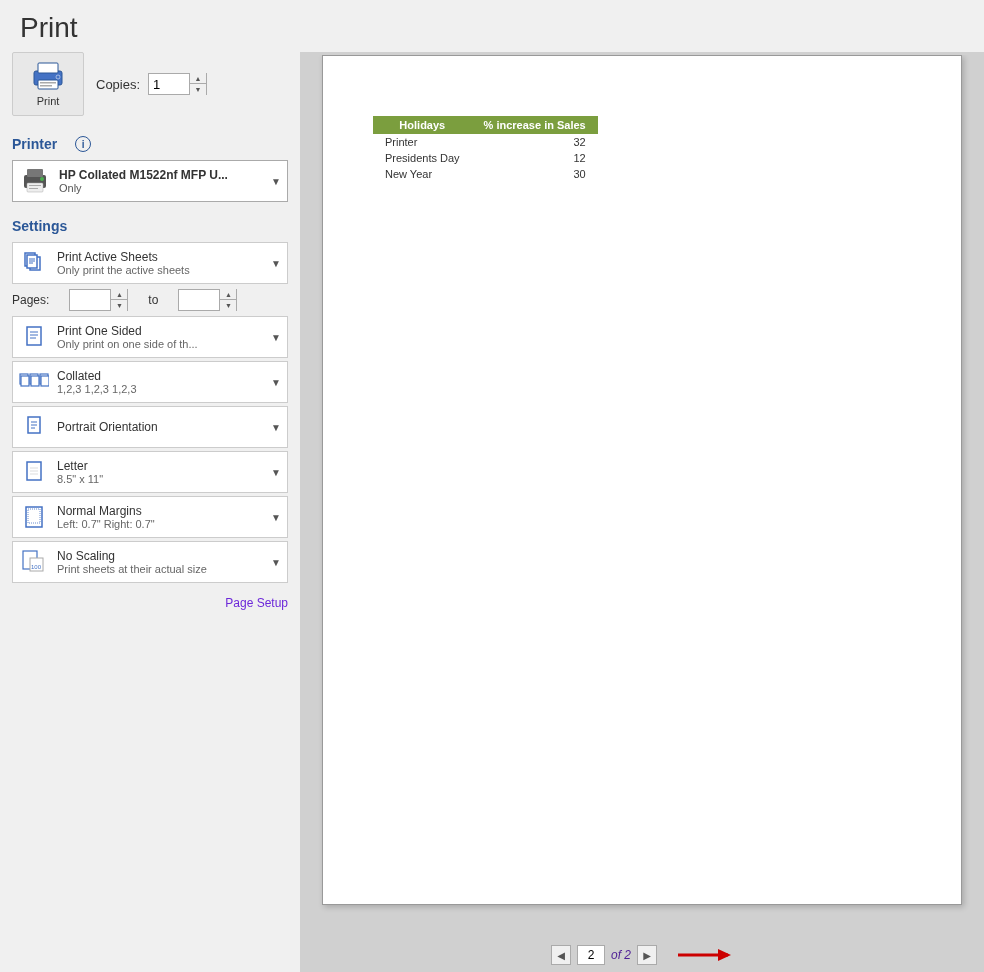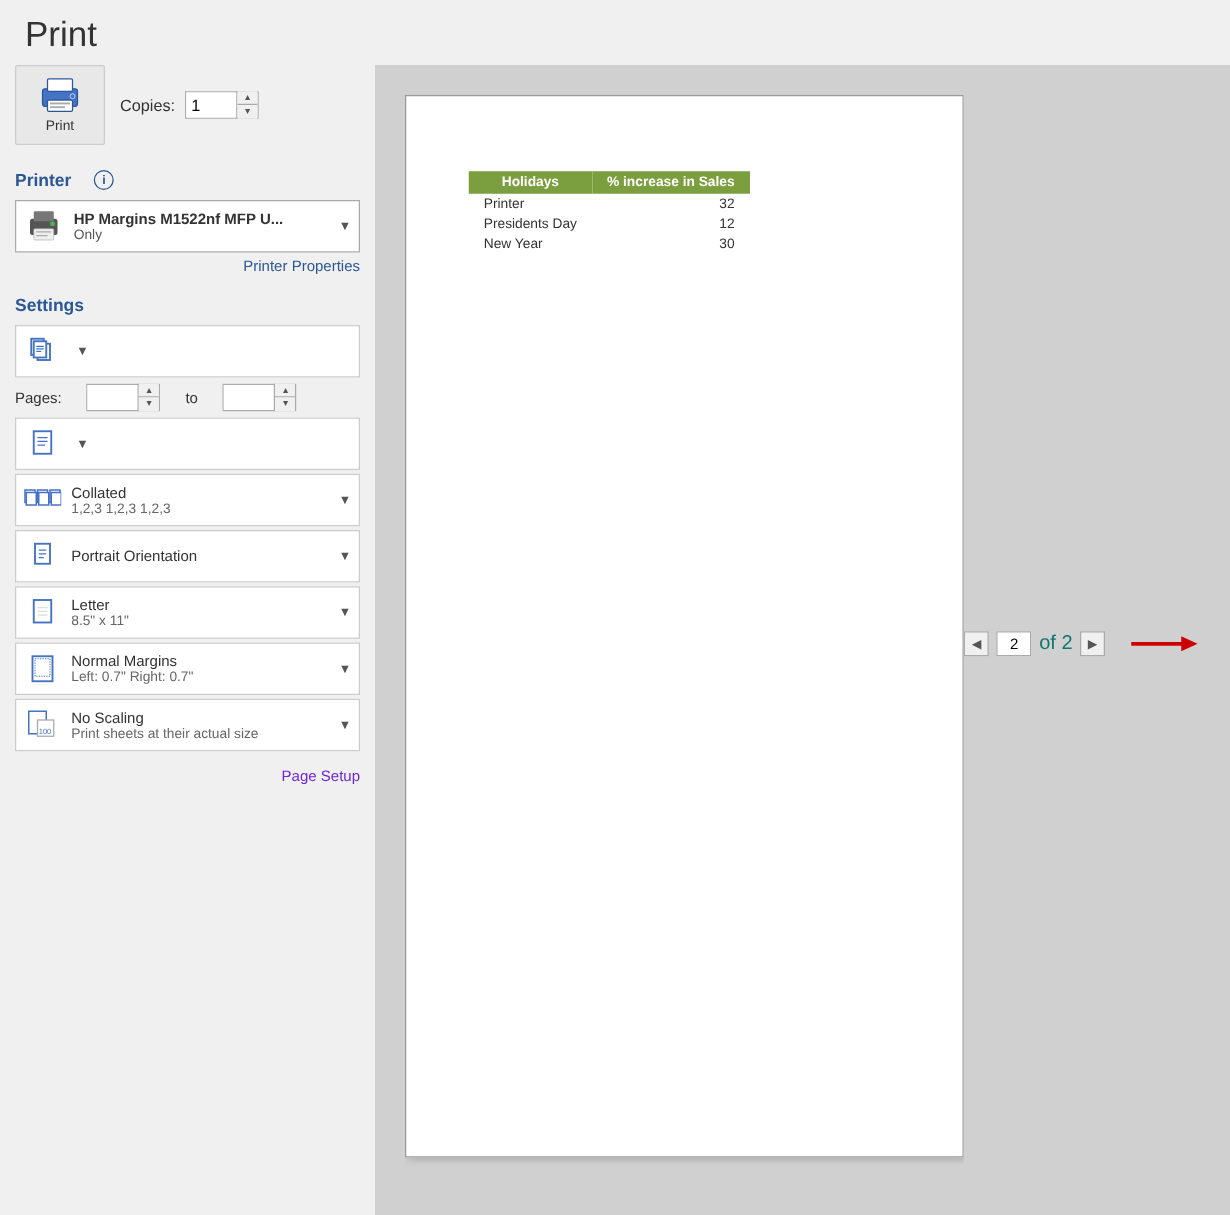--- a/index.html
+++ b/index.html
@@ -280,23 +280,23 @@
       display: block;
       text-align: right;
       margin-top: 13px;
       cursor: pointer;
     }
 
     
     .right-panel {
       flex: 1;
       display: flex;
-      flex-direction: row;
+      flex-direction: column;
       background: #d0d0d0;
-      padding: 24px;
+      padding: 3px;
       overflow: hidden;
     }
 
     .preview-area {
       flex: 1;
       display: flex;
       align-items: flex-start;
       justify-content: center;
       overflow: hidden;
     }
@@ -365,22 +365,23 @@
     .page-number-input {
       width: 28px;
       height: 20px;
       border: 1px solid #aaa;
       text-align: center;
       font-size: 12px;
       background: white;
     }
 
     .page-of-text {
-      font-size: 16px;
-      color: #0f766e;
+      font-size: 12px;
+      color: #4c1d95;
+      font-style: italic;
     }
 
     .arrow-indicator {
       display: flex;
       align-items: center;
       margin-left: 10px;
     }
 
     
     .icon-svg {
@@ -433,44 +434,47 @@
           <svg width="28" height="28" viewBox="0 0 28 28" xmlns="http://www.w3.org/2000/svg">
             <rect x="3" y="8" width="22" height="13" rx="2" fill="#555"></rect>
             <rect x="6" y="2" width="16" height="8" rx="1" fill="#777"></rect>
             <rect x="6" y="16" width="16" height="9" rx="1" fill="#eee" stroke="#aaa" stroke-width="0.5"></rect>
             <rect x="8" y="18" width="12" height="1" fill="#aaa"></rect>
             <rect x="8" y="21" width="9" height="1" fill="#aaa"></rect>
             <circle cx="21" cy="12" r="2" fill="#4caf50"></circle>
           </svg>
         </div>
         <div class="printer-info">
-          <div class="printer-name">HP Margins M1522nf MFP U...</div>
+          <div class="printer-name">HP Collated M1522nf MFP U...</div>
           <div class="printer-status">Only</div>
         </div>
         <span class="dropdown-arrow">▼</span>
       </div>
-      <a class="printer-properties-link">Printer Properties</a>
     </div>
 
     <div class="settings-section">
       <div class="section-header">
         <span>Settings</span>
       </div>
 
       <div class="setting-item">
         <div class="setting-icon">
           <svg width="24" height="24" viewBox="0 0 24 24" xmlns="http://www.w3.org/2000/svg">
             <rect x="3" y="2" width="10" height="13" fill="white" stroke="#4472c4" stroke-width="1.5"></rect>
             <rect x="8" y="6" width="10" height="13" fill="white" stroke="#4472c4" stroke-width="1.5"></rect>
             <rect x="5" y="4" width="10" height="13" fill="white" stroke="#4472c4" stroke-width="1.5"></rect>
             <line x1="7" y1="8" x2="13" y2="8" stroke="#4472c4" stroke-width="1"></line>
             <line x1="7" y1="10" x2="13" y2="10" stroke="#4472c4" stroke-width="1"></line>
             <line x1="7" y1="12" x2="11" y2="12" stroke="#4472c4" stroke-width="1"></line>
           </svg>
         </div>
+        <div class="setting-text">
+          <div class="setting-title">Print Active Sheets</div>
+          <div class="setting-subtitle">Only print the active sheets</div>
+        </div>
         <span class="setting-arrow">▼</span>
       </div>
 
       <div class="pages-row">
         <span>Pages:</span>
         <div class="page-input-wrap">
           <input class="page-input" type="text" value="" style="">
           <div class="spin-btns">
             <button class="spin-btn">▲</button>
             <button class="spin-btn">▼</button>
@@ -487,20 +491,24 @@
       </div>
 
       <div class="setting-item">
         <div class="setting-icon">
           <svg width="24" height="24" viewBox="0 0 24 24" xmlns="http://www.w3.org/2000/svg">
             <rect x="5" y="2" width="14" height="18" fill="white" stroke="#4472c4" stroke-width="1.5"></rect>
             <line x1="8" y1="7" x2="16" y2="7" stroke="#4472c4" stroke-width="1"></line>
             <line x1="8" y1="10" x2="16" y2="10" stroke="#4472c4" stroke-width="1"></line>
             <line x1="8" y1="13" x2="14" y2="13" stroke="#4472c4" stroke-width="1"></line>
           </svg>
+        </div>
+        <div class="setting-text">
+          <div class="setting-title">Print One Sided</div>
+          <div class="setting-subtitle">Only print on one side of th...</div>
         </div>
         <span class="setting-arrow">▼</span>
       </div>
 
       <div class="setting-item">
         <div class="setting-icon">
           <svg width="30" height="24" viewBox="0 0 30 24" xmlns="http://www.w3.org/2000/svg">
             <rect x="1" y="4" width="8" height="10" fill="white" stroke="#4472c4" stroke-width="1.2"></rect>
             <rect x="2" y="6" width="8" height="10" fill="white" stroke="#4472c4" stroke-width="1.2"></rect>
             <rect x="11" y="4" width="8" height="10" fill="white" stroke="#4472c4" stroke-width="1.2"></rect>

